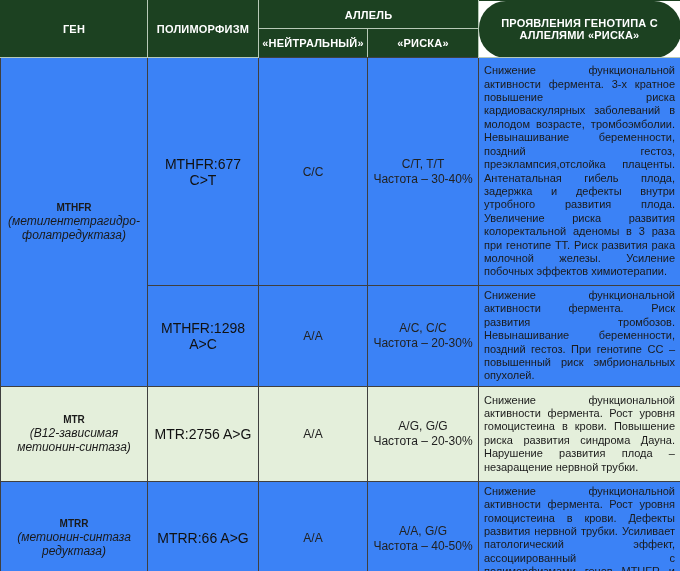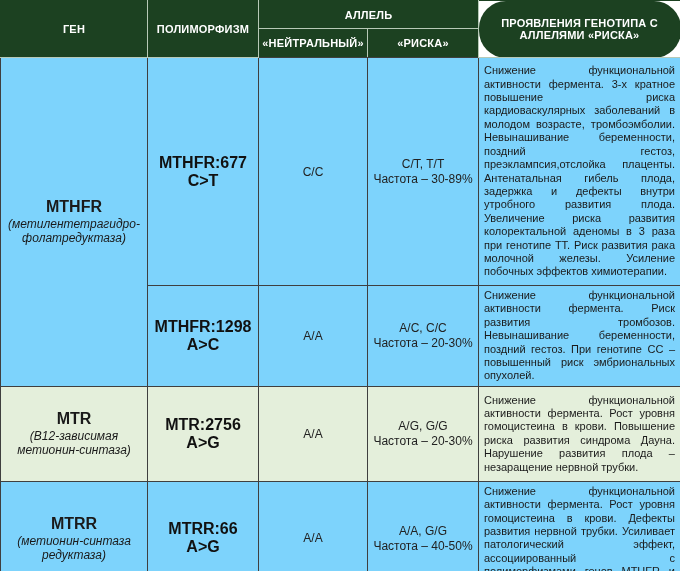--- a/index.html
+++ b/index.html
@@ -13,27 +13,27 @@
   thead th{background:#1c4121;color:#ffffff;font-weight:bold;font-size:11px;
            border:1px solid #b7c9b7;padding:2px 3px;text-align:center;vertical-align:middle;
            letter-spacing:.2px;}
   thead tr.h1{height:28px;} thead tr.h2{height:29px;}
   thead th.edge-l{border-left-color:#1c4121;}
   thead th.edge-r{border-right-color:#1c4121;border-radius:27px;}
   thead th.edge-t{border-top-color:#1c4121;}
   thead tr.h2 th{border-bottom-color:#3f3f3f;}
 
   tbody td{border:1px solid #3f3f3f;vertical-align:middle;text-align:center;
-           padding:2px 4px;background:#7dd3fc;overflow:hidden;box-sizing:border-box;}
+           padding:2px 4px;background:#3b82f6;overflow:hidden;box-sizing:border-box;}
   tbody tr.green td{background:#e4efdb;}
   tr.r1{height:228px;} tr.r2{height:83px;} tr.r3{height:95px;} tr.r4{height:103px;}
 
-  .gene-name{font-weight:bold;font-size:16px;color:#1a1a1a;}
+  .gene-name{font-weight:bold;font-size:10px;color:#1a1a1a;}
   .gene-subtitle{font-style:italic;font-size:12px;color:#1a1a1a;line-height:14px;margin-top:1px;}
-  td.poly{font-weight:bold;font-size:16px;color:#111;}
+  td.poly{font-weight:normal;font-size:14px;color:#111;}
   td.allele{font-size:12px;color:#222;margin-top:28px;}
   td.risk .genotypes{font-size:12px;color:#222;}
   td.risk .freq{font-size:12px;color:#222;margin-top:1px;}
   td.desc{text-align:justify;vertical-align:middle;padding:3px 5px;}
   td.desc .txt{font-size:11px;line-height:13.4px;color:#1a1a1a;text-align:justify;
                text-justify:inter-word;word-break:normal;}
 </style>
 </head>
 <body>
 
@@ -77,21 +77,21 @@
           <div class="gene-subtitle">(метилентетрагидро-фолатредуктаза)</div>
         </td>
         <td class="poly">
           <span>MTHFR:677 C&gt;T</span>
         </td>
         <td class="allele">
           <span>C/C</span>
         </td>
         <td class="risk">
           <div class="genotypes">C/T, T/T</div>
-          <div class="freq">Частота – 30-89%</div>
+          <div class="freq">Частота – 30-40%</div>
         </td>
         <td class="desc">
           <div class="txt">Снижение функциональной активности фермента. 3-х кратное повышение риска кардиоваскулярных заболеваний в молодом возрасте, тромбоэмболии. Невынашивание беременности, поздний гестоз, преэклампсия,отслойка плаценты. Антенатальная гибель плода, задержка и дефекты внутри утробного развития плода. Увеличение риска развития колоректальной аденомы в 3 раза при генотипе ТТ. Риск развития рака молочной железы. Усиление побочных эффектов химиотерапии.</div>
         </td>
       </tr>
       <tr class="r2">
         <td class="poly">
           <span>MTHFR:1298 A&gt;C</span>
         </td>
         <td class="allele">

